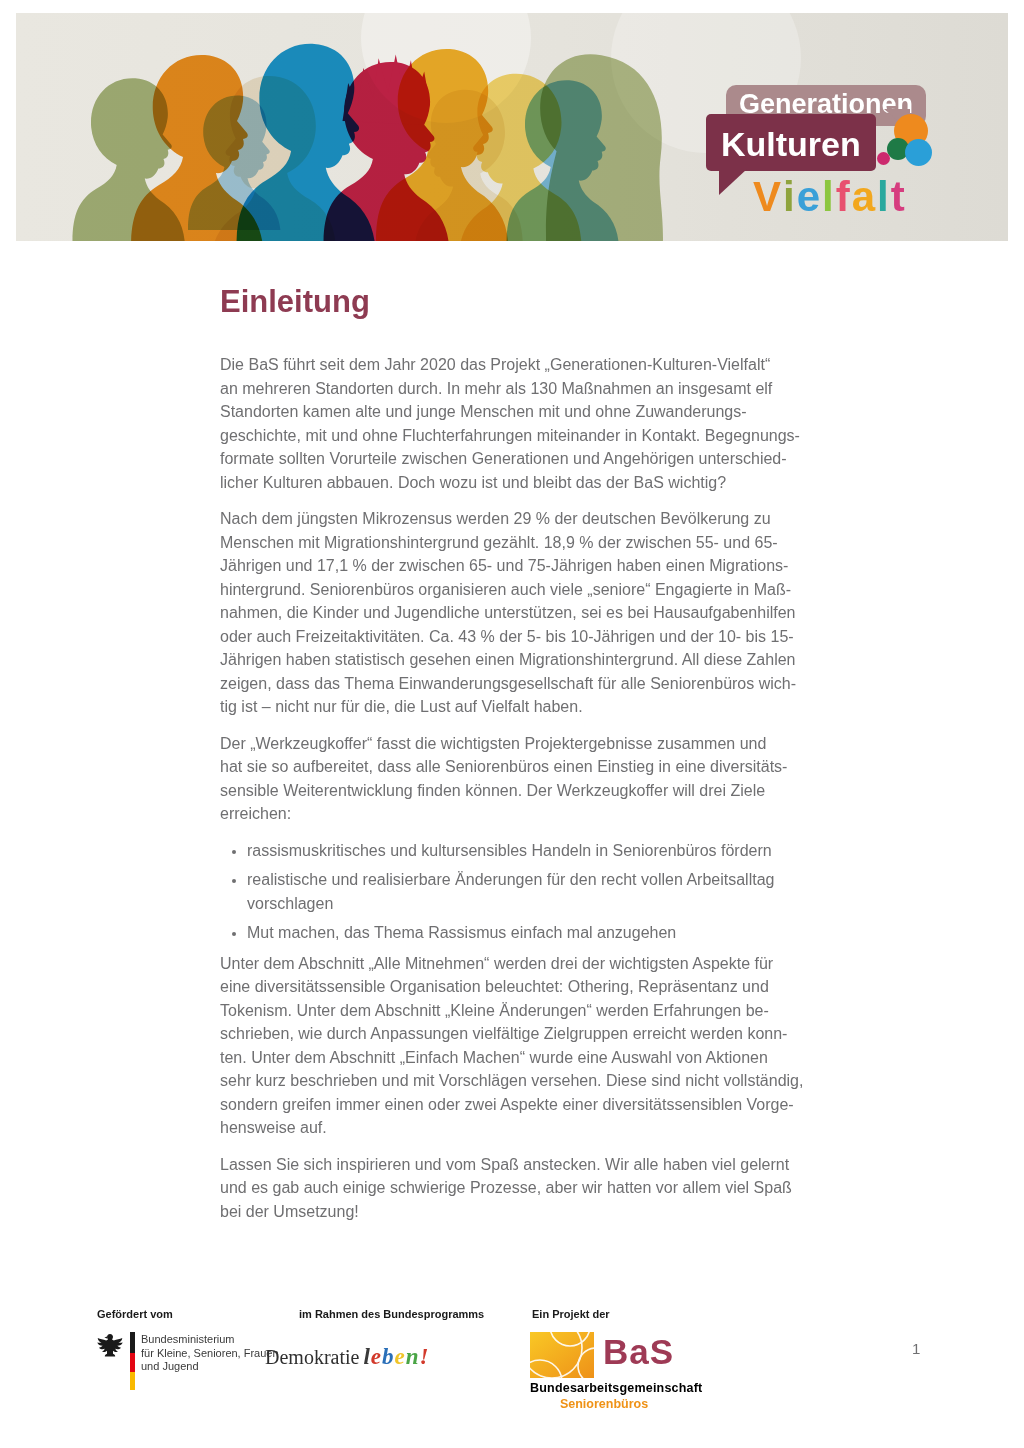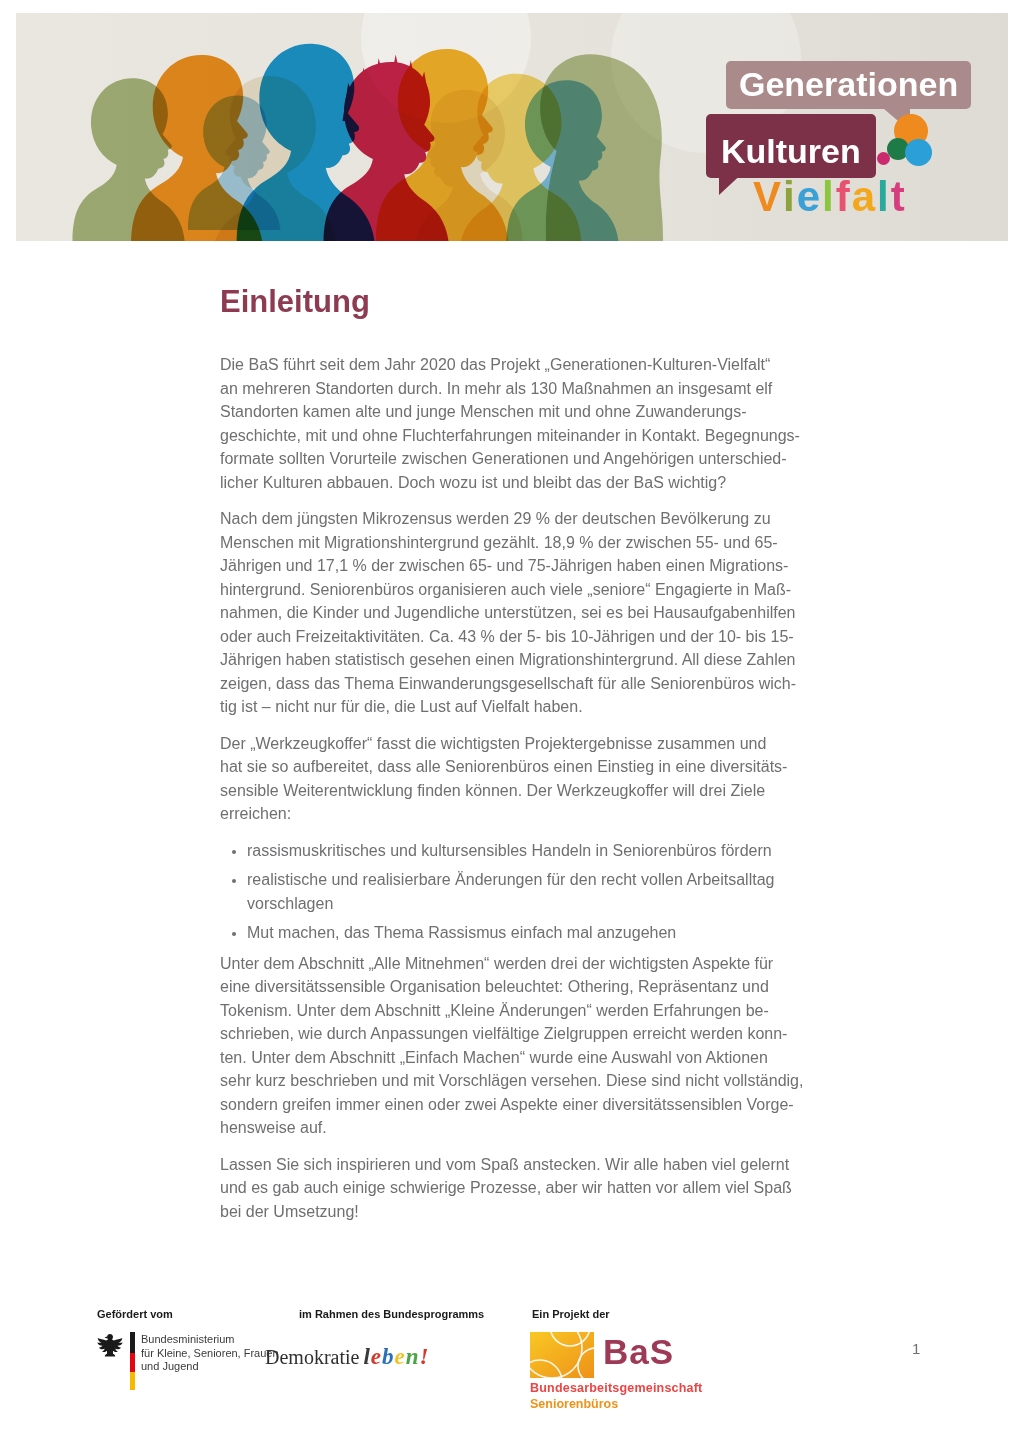--- a/index.html
+++ b/index.html
@@ -6,24 +6,24 @@
   .page{position:relative;width:1024px;height:1448px;background:#ffffff;overflow:hidden;
         font-family:"Liberation Sans",sans-serif;}
 
   
   .banner{position:absolute;left:16px;top:13px;width:992px;height:228px;
           background:linear-gradient(90deg,#e9e7e0 0%,#e5e3dc 55%,#dddbd4 100%);overflow:hidden;}
   .banner svg.sils{position:absolute;left:0;top:0;}
 
   
   .bubble{position:absolute;color:#fff;font-weight:bold;border-radius:5px;line-height:1;}
-  .bubble1{left:710px;top:48px;background:#ab8a8c;font-size:34px;padding:6px 13px 8px;}
+  .bubble1{left:710px;top:72px;background:#ab8a8c;font-size:27px;padding:6px 13px 8px;border-radius:10px;}
   .bubble1-tail{position:absolute;left:868px;top:96px;width:26px;height:22px;background:#ab8a8c;
                 clip-path:polygon(0 0,100% 0,100% 100%);}
-  .bubble2{left:690px;top:101px;background:#7c3149;font-size:34px;padding:20px 15px 10px;}
+  .bubble2{left:690px;top:101px;background:#7c3149;font-size:34px;padding:13px 15px 10px;}
   .bubble2-tail{position:absolute;left:703px;top:156px;width:28px;height:26px;background:#7c3149;
                 clip-path:polygon(0 0,100% 0,0 100%);}
   .dot{position:absolute;border-radius:50%;}
   .dot-orange{left:878px;top:101px;width:34px;height:34px;background:#ee8a1e;}
   .dot-green{left:871px;top:125px;width:22px;height:22px;background:#1e7a46;}
   .dot-blue{left:889px;top:126px;width:27px;height:27px;background:#2a9fd8;}
   .dot-magenta{left:861px;top:139px;width:13px;height:13px;background:#cc2a6e;}
   .word3{position:absolute;left:737px;top:160px;font-size:42px;font-weight:bold;letter-spacing:2px;}
   .word3 span{display:inline-block;}
 
@@ -44,22 +44,22 @@
   .flagbar .b1{flex:1.15;background:#1a1a1a;} .flagbar .b2{flex:1;background:#e30613;} .flagbar .b3{flex:1;background:#f9b900;}
   .ministry-text{font-size:11px;line-height:13.5px;color:#3a3a3a;padding-top:2px;}
 
   .demokratie{position:absolute;left:265px;top:1344px;font-family:"Liberation Serif",serif;}
   .demokratie .w1{font-size:20px;color:#2f2f2f;}
   .demokratie .w2{font-size:23px;font-weight:bold;font-style:italic;letter-spacing:1px;}
 
   .bas{position:absolute;left:530px;top:1332px;width:148px;}
   .bas-row{display:flex;align-items:flex-start;text-align:center;}
   .bas-acronym{font-size:35px;line-height:40px;font-weight:bold;color:#9e3a55;margin-left:9px;letter-spacing:1px;}
-  .bas-l1{font-size:12.5px;font-weight:bold;color:#ef4444;margin-top:3px;letter-spacing:0.2px;}
-  .bas-l2{font-size:12.5px;font-weight:bold;color:#ef9216;text-align:left;margin-top:2px;}
+  .bas-l1{font-size:12.5px;font-weight:bold;color:#000000;margin-top:3px;letter-spacing:0.2px;}
+  .bas-l2{font-size:12.5px;font-weight:bold;color:#ef9216;text-align:center;margin-top:2px;}
 
   .page-num{position:absolute;left:912px;top:1340px;font-size:15px;color:#6f6f71;}
 </style>
 </head>
 <body>
 
 <div class="page">
 
   <div class="banner">
     <svg class="sils" width="992" height="228" viewBox="0 0 992 228">

